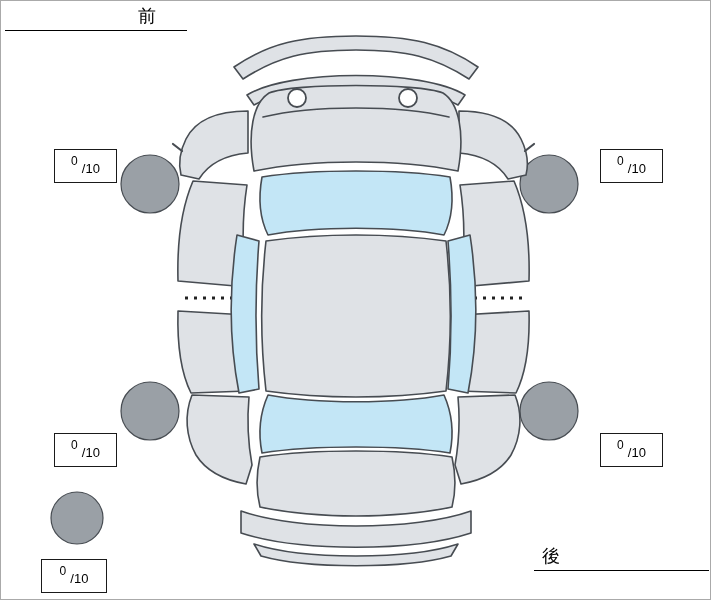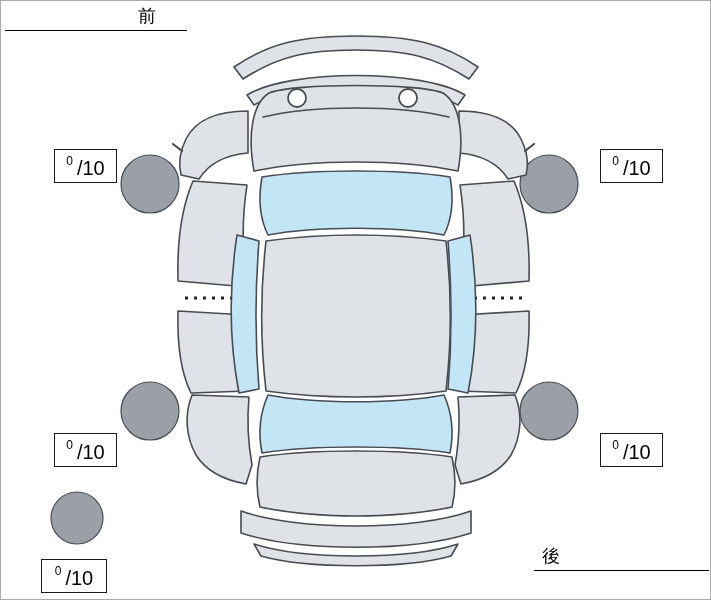--- a/index.html
+++ b/index.html
@@ -9,21 +9,21 @@
     font-family:"Liberation Sans","DejaVu Sans",sans-serif;color:#000;
   }
   .jp-label{position:absolute;font-size:18px;line-height:20px;}
   .rule{position:absolute;height:0;border-top:1px solid #000;}
   .score-box{
     position:absolute;width:63px;height:34px;background:#fff;
     border:1px solid #1a1a1a;box-sizing:border-box;
     display:flex;align-items:center;justify-content:center;gap:4px;
   }
   .score-val{font-size:12px;transform:translateY(-5px);}
-  .score-max{font-size:20px;transform:translateY(2px);}
+  .score-max{font-size:13px;transform:translateY(2px);}
   .car-svg{position:absolute;left:0;top:0;}
   .p-body{fill:var(--body,#dfe2e6);stroke:var(--outline,#474c52);stroke-width:1.6;stroke-linejoin:round;}
   .p-glass{fill:var(--glass,#c3e6f6);stroke:var(--outline,#474c52);stroke-width:1.6;stroke-linejoin:round;}
   .p-wheel{fill:var(--wheel,#9aa0a6);stroke:var(--outline,#474c52);stroke-width:1.2;}
   .p-white{fill:#ffffff;stroke:var(--outline,#474c52);stroke-width:1.8;}
   .p-line{fill:none;stroke:var(--outline,#474c52);stroke-width:1.6;stroke-linecap:round;}
   .p-dots{fill:none;stroke:#222;stroke-width:3;stroke-dasharray:3 6;}
 </style>
 </head>
 <body>

